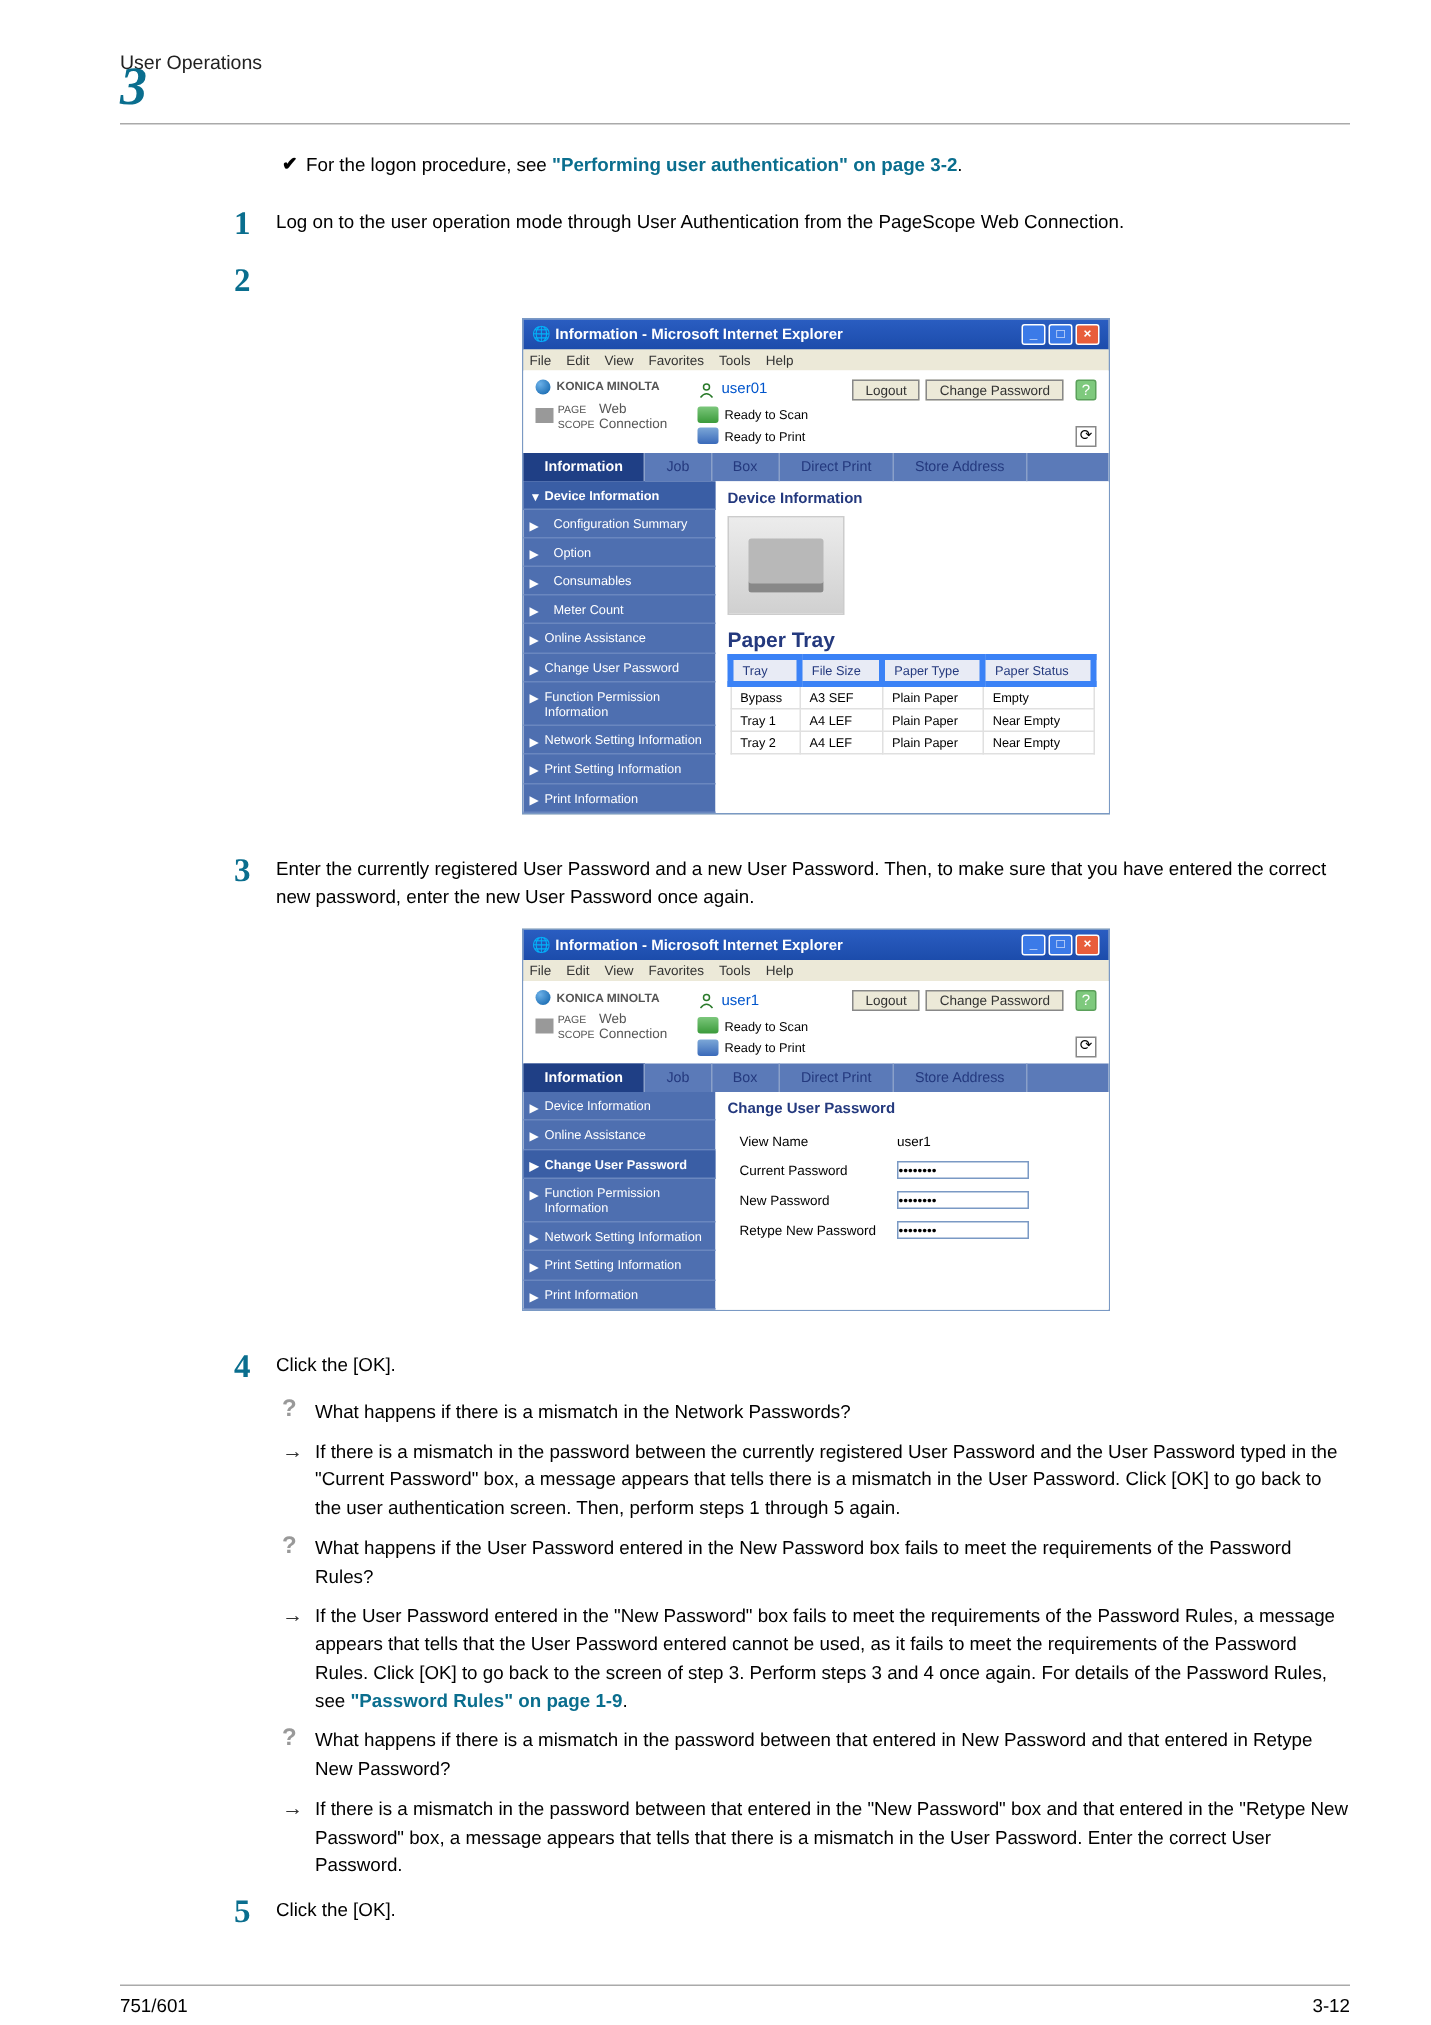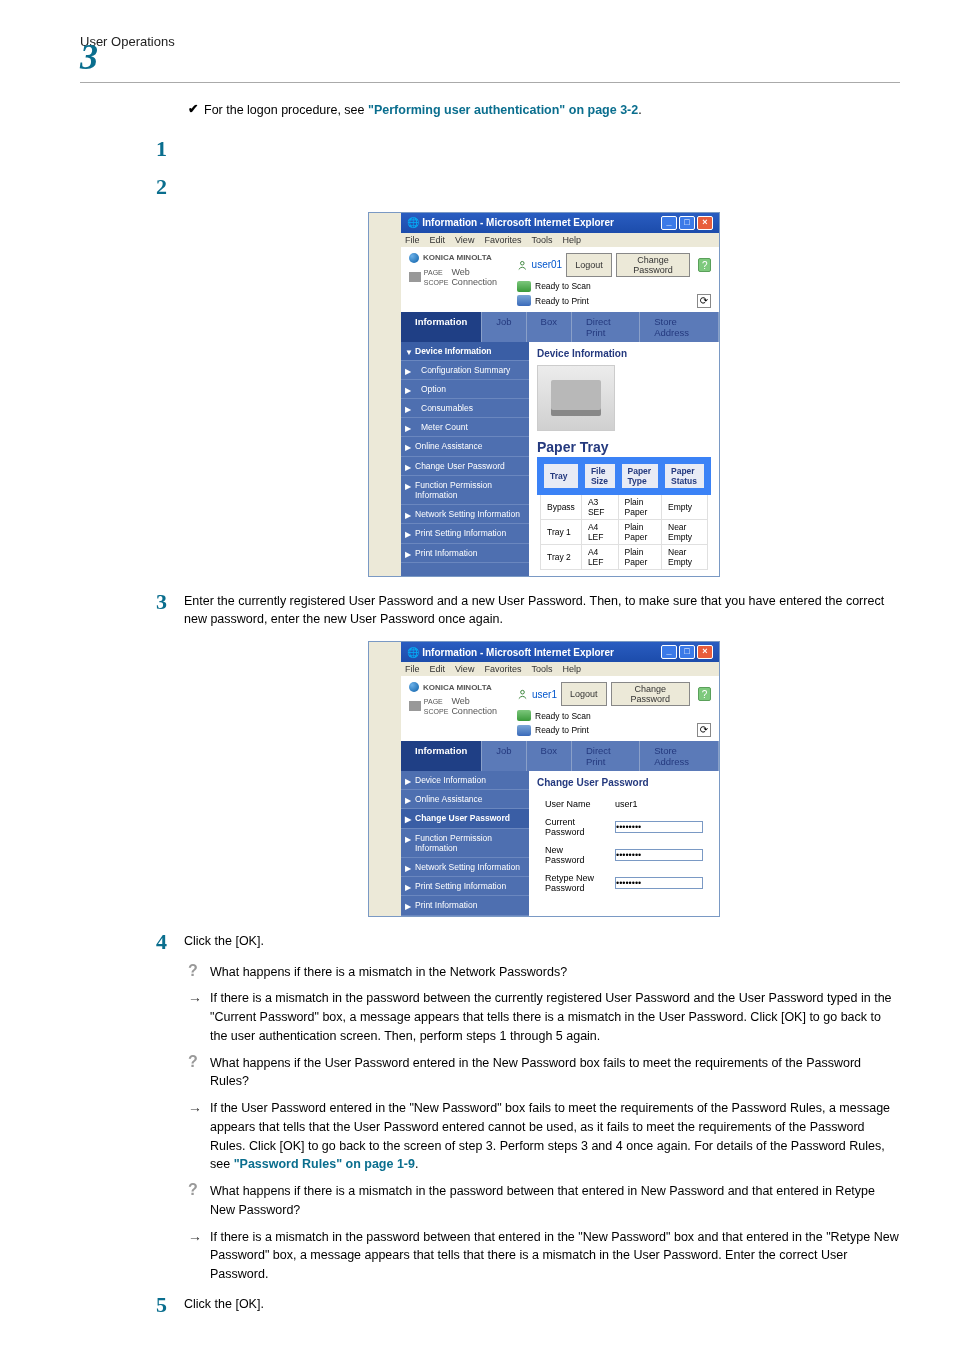--- a/index.html
+++ b/index.html
@@ -13,21 +13,21 @@
   .subhead { font-weight: bold; font-size: 13px; margin-bottom: 10px; }
   .bullet-row { display: flex; align-items: flex-start; margin-bottom: 16px; }
   .check-icon { width: 16px; flex-shrink: 0; font-weight: bold; }
   .bullet-text { flex: 1; line-height: 1.5; }
   .step-row { display: flex; align-items: flex-start; margin-bottom: 12px; position: relative; }
   .step-num { width: 28px; flex-shrink: 0; font-family: Georgia, serif; font-size: 20px; font-weight: bold; color: #0a6e8e; margin-left: -32px; }
   .step-num.large { font-size: 22px; }
   .step-text { flex: 1; line-height: 1.5; padding-top: 3px; }
   .link { color: #0a6e8e; font-weight: bold; }
   .screenshot img, .win { border: 1px solid #7a99c4; }
-  .win { width: 352px; margin: 12px auto 12px auto; background: #ece9d8; font-family: Tahoma, Arial, sans-serif; font-size: 9px; padding-left: 32px; }
+  .win { width: 392px; margin: 12px auto 24px auto; background: #ece9d8; font-family: Tahoma, Arial, sans-serif; font-size: 9px; }
   .win-title { background: linear-gradient(#2a5dc1, #1c4cab); color: #fff; padding: 3px 6px; display: flex; justify-content: space-between; align-items: center; font-size: 10px; font-weight: bold; }
   .win-title-right { display: flex; gap: 2px; }
   .win-btn-box { width: 16px; height: 14px; border: 1px solid #fff; border-radius: 2px; text-align: center; line-height: 11px; font-size: 9px; font-weight: bold; }
   .win-btn-min { background: #3b7ae8; color: #fff; }
   .win-btn-max { background: #3b7ae8; color: #fff; }
   .win-btn-close { background: #e85d3b; color: #fff; }
   .win-menubar { background: #ece9d8; padding: 2px 4px; font-size: 9px; color: #333; }
   .win-menubar span { margin-right: 10px; }
   .brand-bar { background: #fff; padding: 6px 8px 2px 8px; display: flex; align-items: flex-start; }
   .brand-left { flex-shrink: 0; width: 108px; }
@@ -59,21 +59,21 @@
   .side-item.child { padding-left: 20px; }
   .content-pane { flex: 1; padding: 6px 8px; background: #fff; }
   .pane-heading { font-size: 10px; font-weight: bold; color: #24397e; margin-bottom: 6px; }
   .dev-info { display: flex; gap: 8px; }
   .dev-img { width: 78px; height: 66px; background: linear-gradient(#ececec, #d0d0d0); border: 1px solid #ccc; display: flex; align-items: center; justify-content: center; }
   .dev-img-inner { width: 50px; height: 36px; background: #b8b8b8; border-radius: 2px; box-shadow: inset 0 -6px 0 #888; }
   .dev-labels { font-size: 8.5px; line-height: 1.7; }
   .dev-labels td:first-child { padding-right: 20px; }
   .paper-tray-head { font-size: 14px; font-weight: bold; color: #24397e; margin-top: 8px; }
   .pt-table { width: 100%; border-collapse: collapse; font-size: 8.5px; margin-top: 2px; }
-  .pt-table th { background: #e8ebf5; color: #24397e; border: 7px solid #3b82f6; padding: 2px 6px; text-align: left; font-weight: bold; }
+  .pt-table th { background: #e8ebf5; color: #24397e; border: 4px solid #3b82f6; padding: 2px 6px; text-align: left; font-weight: normal; }
   .pt-table td { border: 1px solid #e0e0e0; padding: 2px 6px; }
   .change-pw-table { font-size: 9px; }
   .change-pw-table td { padding: 3px 6px; }
   .change-pw-table input[type="password"] { width: 88px; font-size: 9px; border: 1px solid #7a99c4; }
   .okcancel { text-align: right; padding: 6px 8px 2px 0; }
   .qa-item { display: flex; align-items: flex-start; margin-bottom: 8px; }
   .qa-icon { width: 22px; flex-shrink: 0; font-weight: bold; color: #999; font-size: 16px; line-height: 1; }
   .qa-icon.arrow { color: #333; font-size: 14px; padding-top: 1px; }
   .qa-text { flex: 1; line-height: 1.5; }
   .footer-row { display: flex; justify-content: space-between; border-top: 1px solid #aaa; padding-top: 6px; margin-top: 36px; font-size: 12.5px; }
@@ -92,20 +92,21 @@
 
     <div class="bullet-row">
       <div class="check-icon">✔</div>
       <div class="bullet-text">
         <span>For the logon procedure, see </span><span class="link">"Performing user authentication" on page 3-2</span><span>.</span>
       </div>
     </div>
 
     <div class="step-row">
       <div class="step-num large">1</div>
+      <div class="step-text">Log on to the user operation mode through User Authentication from the PageScope Web Connection.</div>
     </div>
 
     <div class="step-row">
       <div class="step-num large">2</div>
     </div>
 
     <div class="win">
       <div class="win-title">
         <span>🌐 <span>Information - Microsoft Internet Explorer</span></span>
         <div class="win-title-right">
@@ -285,21 +286,21 @@
             <div class="side-item"><span class="tri">▶</span><span>Function Permission Information</span></div>
             <div class="side-item"><span class="tri">▶</span><span>Network Setting Information</span></div>
             <div class="side-item"><span class="tri">▶</span><span>Print Setting Information</span></div>
             <div class="side-item"><span class="tri">▶</span><span>Print Information</span></div>
           </div>
           <div class="content-pane">
             <div class="pane-heading">Change User Password</div>
             <table class="change-pw-table">
               <tbody>
                   <tr>
-                    <td>User Name</td>
+                    <td>View Name</td>
                     <td>user1</td>
                   </tr>
               <tr>
                     <td>Current Password</td>
                     <td><input type="password" value="********" style=""></td>
                   </tr>
               <tr>
                     <td>New Password</td>
                     <td><input type="password" value="********" style=""></td>
                   </tr>

